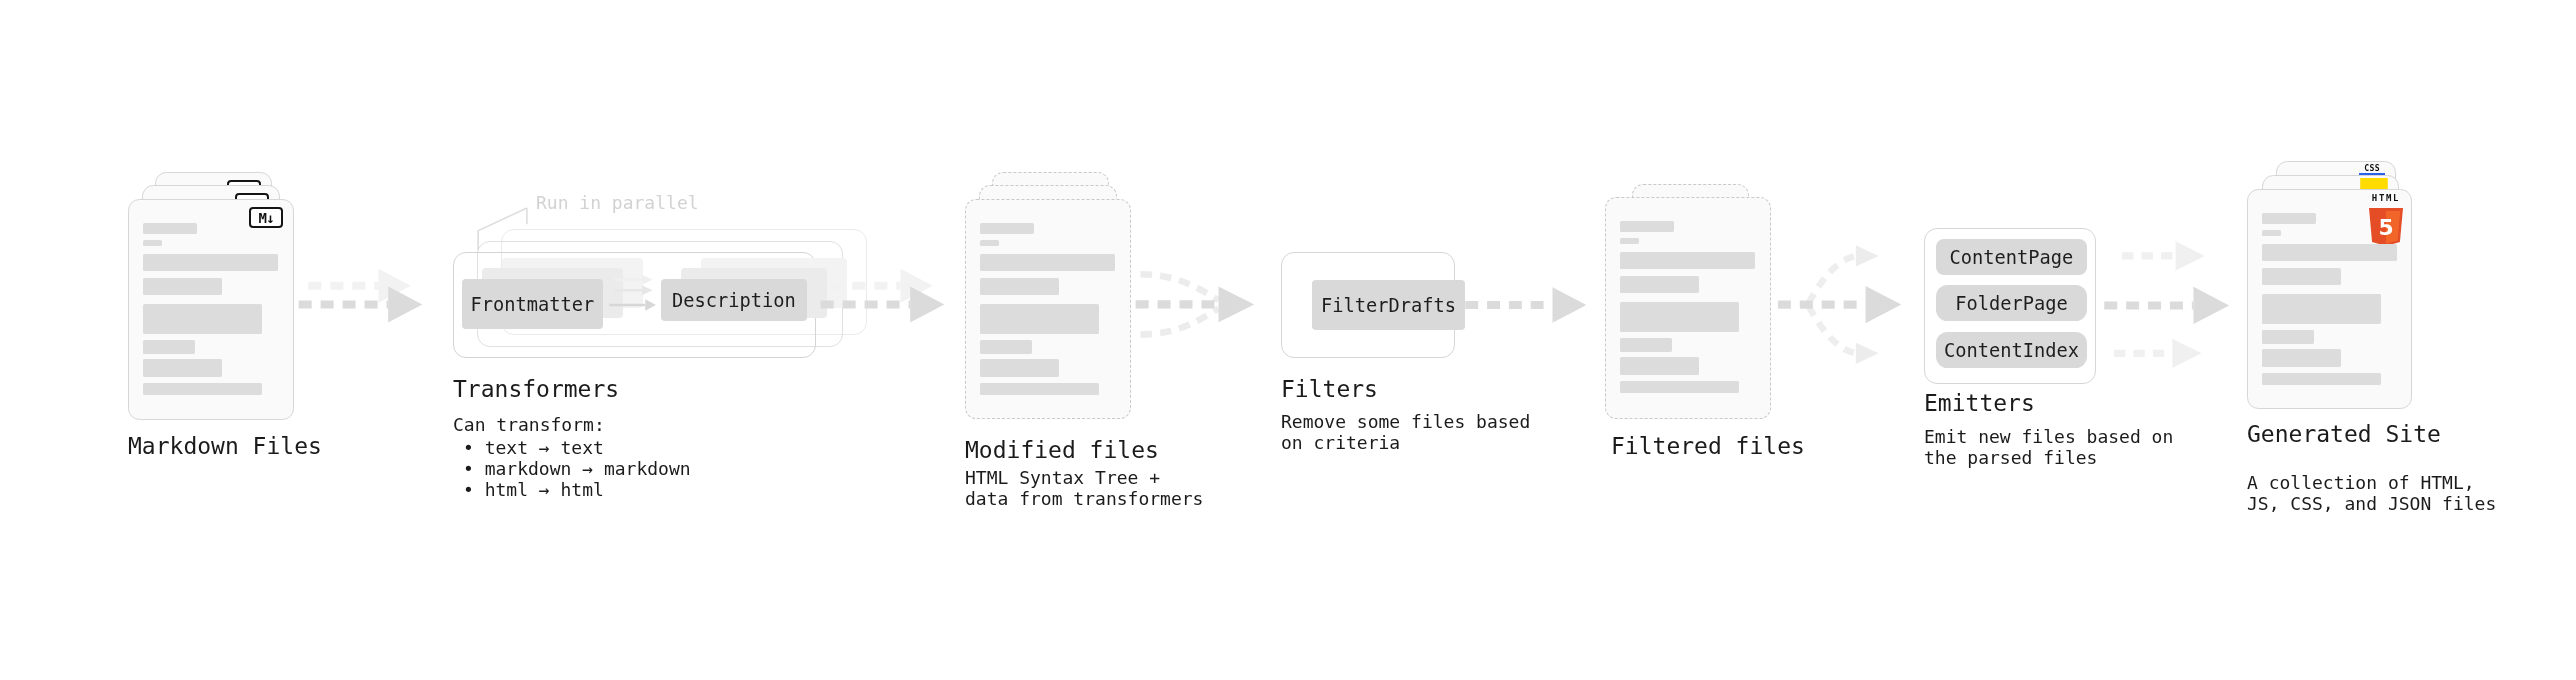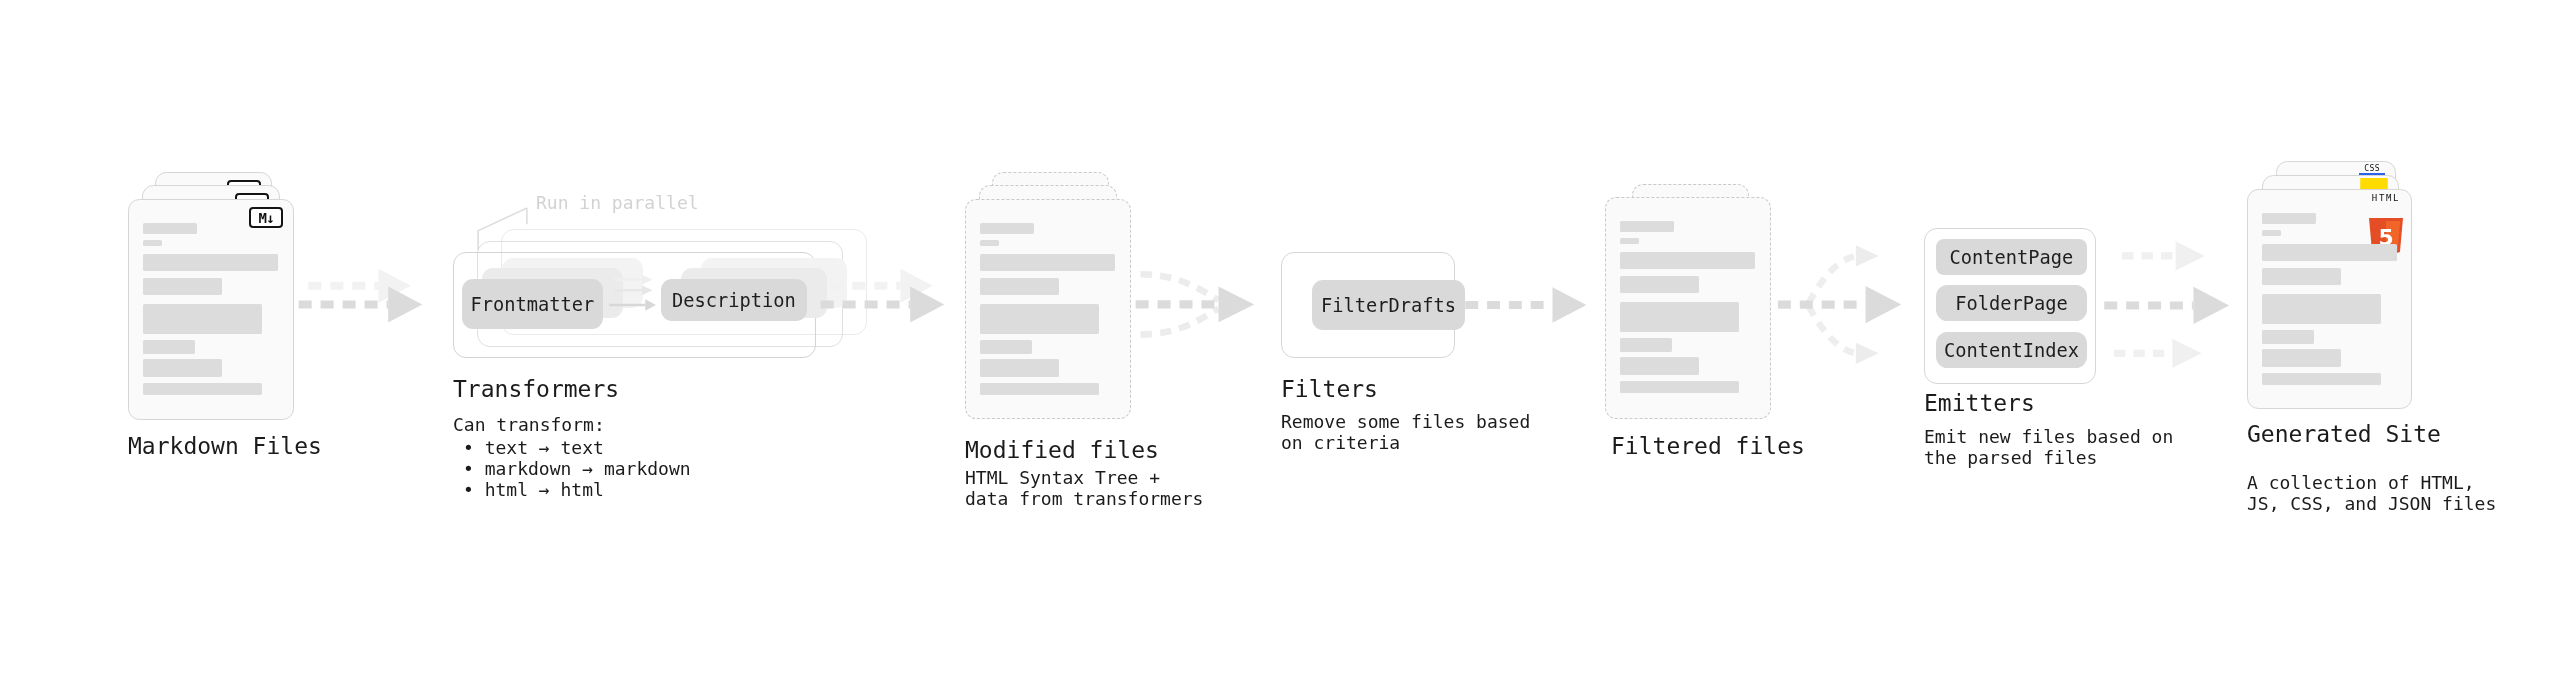--- a/index.html
+++ b/index.html
@@ -26,36 +26,36 @@
            border:2.4px solid #141414;border-radius:4.1px;background:#ffffff;color:#111111;
            font-size:14px;font-weight:bold;display:flex;align-items:center;justify-content:center;letter-spacing:-0.8px;}
 
   
   .frame{position:absolute;border:1.6px solid #d4d4d4;border-radius:13px;box-sizing:border-box;background:transparent;}
   .frame.l2{border-color:#e0e0e0;}
   .frame.l3{border-color:#eaeaea;}
   .panel{position:absolute;border:1.6px solid #d6d6d6;border-radius:13px;box-sizing:border-box;background:#ffffff;}
 
   
-  .chip{position:absolute;background:#d9d9d9;border-radius:11px;display:flex;align-items:center;justify-content:center;
+  .chip{position:absolute;background:#d9d9d9;border-radius:4px;display:flex;align-items:center;justify-content:center;
         font-size:18.7px;color:#1e1e1e;}
   .chip.ghost1{background:#ebebeb;}
   .chip.ghost2{background:#f3f3f3;}
 
   
   .node-title{position:absolute;font-size:23px;line-height:28px;color:#1b1b1b;white-space:nowrap;}
   .node-desc{position:absolute;font-size:18px;line-height:21px;color:#1b1b1b;white-space:pre-line;}
   .note-text{position:absolute;font-size:18px;color:#d2d2d2;white-space:nowrap;}
 
   
   .css-ico{position:absolute;top:2.4px;right:9.8px;display:flex;flex-direction:column;align-items:center;gap:0.8px;}
-  .css-ico span{font-size:8.1px;font-weight:normal;color:#111;line-height:8.1px;letter-spacing:0.4px;}
+  .css-ico span{font-size:8.1px;font-weight:bold;color:#111;line-height:8.1px;letter-spacing:0.4px;}
   .js-ico{position:absolute;top:2.4px;right:9.8px;line-height:0;}
   .html5-ico{position:absolute;top:4.1px;right:8.1px;display:flex;flex-direction:column;align-items:center;}
-  .html5-word{font-size:9px;font-weight:normal;color:#111;letter-spacing:1.6px;line-height:9.8px;margin-bottom:14px;}
+  .html5-word{font-size:9px;font-weight:bold;color:#111;letter-spacing:1.6px;line-height:9.8px;margin-bottom:4px;}
 
   svg{display:block;}
 </style>
 </head>
 <body>
 
 <div class="canvas">
 
   <div class="doc-card" style="left:155px;top:172px;width:117px;height:187px;">
     <div class="md-icon">M↓</div>

